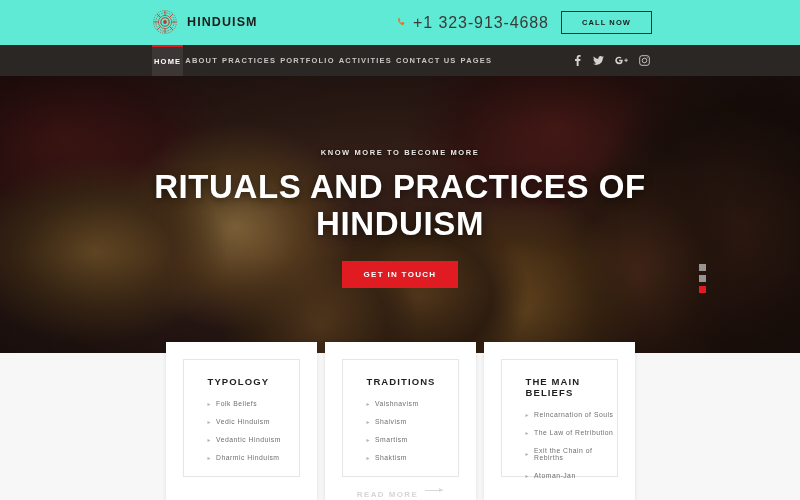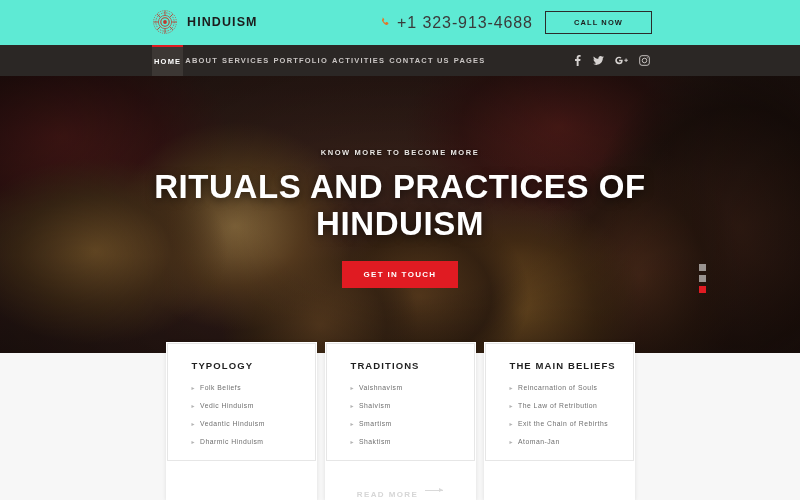--- a/index.html
+++ b/index.html
@@ -65,21 +65,21 @@
   }
   .phone-icon { color: #e2762a; display:block; }
   .phone-num {
     font-size: 16px;
     letter-spacing: 0.9px;
     color: #3a3a3a;
   }
   .call-btn {
     border: 1px solid #2b2b2b;
     background: transparent;
-    padding: 6px 28px;
+    padding: 6px 20px;
     font-size: 7.5px;
     letter-spacing: 1.1px;
     font-weight: bold;
     color: #1c1c1c;
     cursor: pointer;
     font-family: "Liberation Sans", sans-serif;
     white-space: nowrap;
   }
 
   
@@ -234,21 +234,21 @@
     top: 342px;
     height: 158px;
     z-index: 5;
     display: flex;
     justify-content: center;
     gap: 8px;
   }
   .card-outer {
     width: 151px;
     background: #ffffff;
-    padding: 1px;
+    padding: 17px;
     box-shadow: 0 1px 4px rgba(0,0,0,0.10);
   }
   .card-inner {
     border: 1px solid #e6e6e6;
     height: 118px;
     padding: 16px 0 0 24px;
   }
   .card-title {
     font-size: 9.5px;
     font-weight: bold;
@@ -349,21 +349,21 @@
         <span class="phone-num">+1 323-913-4688</span>
       </div>
       <button class="call-btn">CALL NOW</button>
     </div>
   </div>
 
   <div class="navbar">
     <div class="nav-inner">
       <div class="nav-item active">HOME</div>
       <div class="nav-item">ABOUT</div>
-      <div class="nav-item">SERVICES</div>
+      <div class="nav-item">PRACTICES</div>
       <div class="nav-item">PORTFOLIO</div>
       <div class="nav-item">ACTIVITIES</div>
       <div class="nav-item">CONTACT US</div>
       <div class="nav-item">PAGES</div>
     </div>
 
     <div class="socials">
       <span class="soc">
         <svg width="9" height="11" viewBox="0 0 10 16" fill="currentColor">
           <path d="M6.6 16V8.7h2.4l.4-2.9H6.6V4c0-.8.2-1.4 1.4-1.4h1.5V.1C9.2.1 8.3 0 7.3 0 5.2 0 3.8 1.3 3.8 3.7v2.1H1.4v2.9h2.4V16h2.8z"></path>

